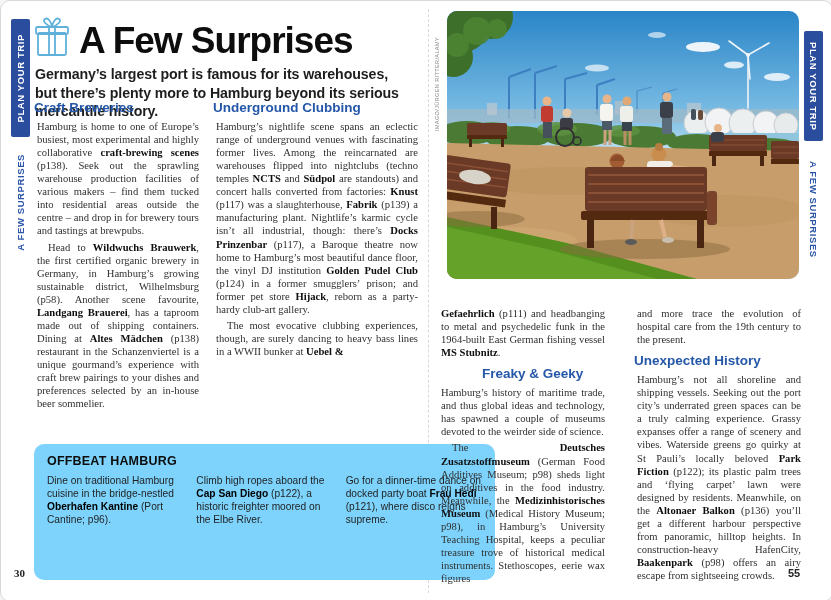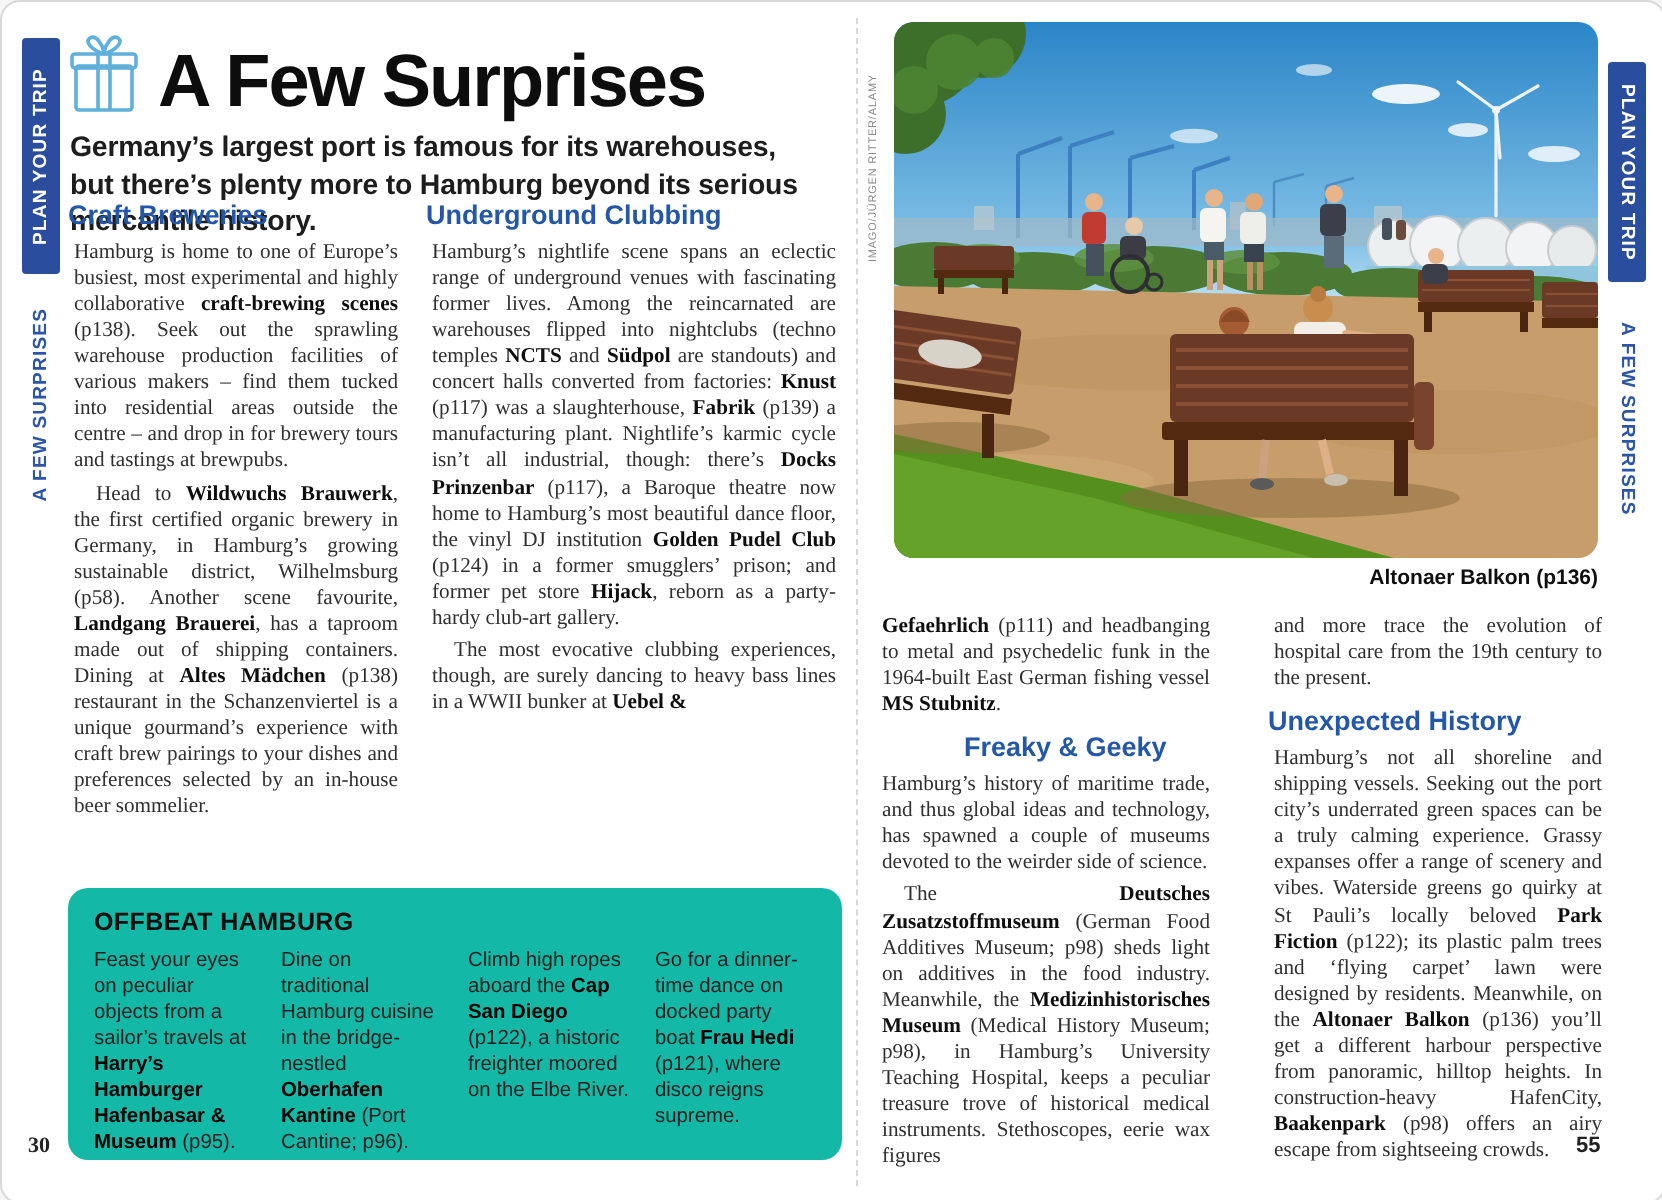--- a/index.html
+++ b/index.html
@@ -30,21 +30,21 @@
   .cols{position:absolute;left:33px;top:100px;width:387px;height:338px;display:flex;gap:11px;overflow:hidden;}
   .col1{flex:0 0 168px;}
   .col2{flex:1 1 auto;}
   .sec-h{font-size:13.5px;font-weight:bold;color:#2457a8;margin:0 0 4px 0;line-height:1.1;}
   .body-serif{font-family:"Liberation Serif",serif;font-size:10.6px;line-height:1.235;color:#2f2f2f;
     text-align:justify;}
   .body-serif p{margin:3px;}
   .body-serif p.ind{text-indent:11px;}
   .body-serif b{color:#0e0e0e;}
   
-  .obox{position:absolute;left:33px;top:443px;width:387px;height:136px;background:#14b8a6;
+  .obox{position:absolute;left:33px;top:443px;width:461px;height:136px;background:#7dd3fc;
     border-radius:10px;padding:10px 13px;box-sizing:border-box;}
   .obox-h{font-size:12.5px;font-weight:bold;color:#0d0d0d;margin:0 0 6px 0;letter-spacing:.2px;}
   .obox-items{display:flex;gap:13px;}
   .obox-item{flex:1 1 0;font-size:10.2px;line-height:1.28;color:#1f1f1f;}
   .obox-item b{color:#000;}
   
   .pnum{position:absolute;font-size:11px;font-weight:bold;color:#222;}
   .pnum-l{left:13px;top:566px;font-family:Liberation Serif, serif;}
   .pnum-r{left:787px;top:566px;}
   
@@ -108,21 +108,20 @@
       <div class="body-serif">
         <p><span>Hamburg’s nightlife scene spans an eclectic range of underground venues with fascinating former lives. Among the reincarnated are warehouses flipped into nightclubs (techno temples </span><b>NCTS</b><span> and </span><b>Südpol</b><span> are standouts) and concert halls converted from factories: </span><b>Knust</b><span> (p117) was a slaughterhouse, </span><b>Fabrik</b><span> (p139) a manufacturing plant. Nightlife’s karmic cycle isn’t all industrial, though: there’s </span><b>Docks Prinzenbar</b><span> (p117), a Baroque theatre now home to Hamburg’s most beautiful dance floor, the vinyl DJ institution </span><b>Golden Pudel Club</b><span> (p124) in a former smugglers’ prison; and former pet store </span><b>Hijack</b><span>, reborn as a party-hardy club-art gallery.</span></p>
         <p class="ind"><span>The most evocative clubbing experiences, though, are surely dancing to heavy bass lines in a WWII bunker at </span><b>Uebel &amp;</b><span></span></p>
       </div>
     </div>
   </div>
 
   <div class="obox">
     <h4 class="obox-h">OFFBEAT HAMBURG</h4>
     <div class="obox-items">
-      <div class="obox-item"><span>Feast your eyes on peculiar objects from a sailor’s travels at </span><b>Harry’s Hamburger Hafenbasar &amp; Museum</b><span> (p95).</span></div>
       <div class="obox-item"><span>Dine on traditional Hamburg cuisine in the bridge-nestled </span><b>Oberhafen Kantine</b><span> (Port Cantine; p96).</span></div>
       <div class="obox-item"><span>Climb high ropes aboard the </span><b>Cap San Diego</b><span> (p122), a historic freighter moored on the Elbe River.</span></div>
       <div class="obox-item"><span>Go for a dinner-time dance on docked party boat </span><b>Frau Hedi</b><span> (p121), where disco reigns supreme.</span></div>
     </div>
   </div>
 
   <div class="pnum pnum-l">30</div>
 
   <div class="credit">
     <span>IMAGO/JÜRGEN RITTER/ALAMY</span>
@@ -313,21 +312,20 @@
         <rect x="140" y="209" width="7" height="28" fill="#4a2512"></rect>
         <rect x="250" y="209" width="7" height="28" fill="#4a2512"></rect>
         <rect x="260" y="180" width="10" height="34" rx="3" fill="#7a432c"></rect>
         <line x1="186" y1="209" x2="184" y2="228" stroke="#caa27e" stroke-width="4"></line>
         <ellipse cx="184" cy="231" rx="6" ry="3" fill="#5a5a5a"></ellipse>
         <line x1="214" y1="209" x2="218" y2="226" stroke="#dfb088" stroke-width="4"></line>
         <ellipse cx="221" cy="229" rx="6" ry="3" fill="#c9bfae"></ellipse>
       </g>
     </svg>
   </div>
-  <div class="caption">Altonaer Balkon (p136)</div>
 
   <div class="rcols">
     <div class="rcol">
       <div class="body-serif">
         <p><span></span><b>Gefaehrlich</b><span> (p111) and headbanging to metal and psychedelic funk in the 1964-built East German fishing vessel </span><b>MS Stubnitz</b><span>.</span></p>
       </div>
       <h3 class="sec-h" style="margin-top:8px;padding-left:44px;">Freaky &amp; Geeky</h3>
       <div class="body-serif">
         <p><span>Hamburg’s history of maritime trade, and thus global ideas and technology, has spawned a couple of museums devoted to the weirder side of science.</span></p>
         <p class="ind"><span>The </span><b>Deutsches Zusatzstoffmuseum</b><span> (German Food Additives Museum; p98) sheds light on additives in the food industry. Meanwhile, the </span><b>Medizinhistorisches Museum</b><span> (Medical History Museum; p98), in Hamburg’s University Teaching Hospital, keeps a peculiar treasure trove of historical medical instruments. Stethoscopes, eerie wax figures</span></p>

